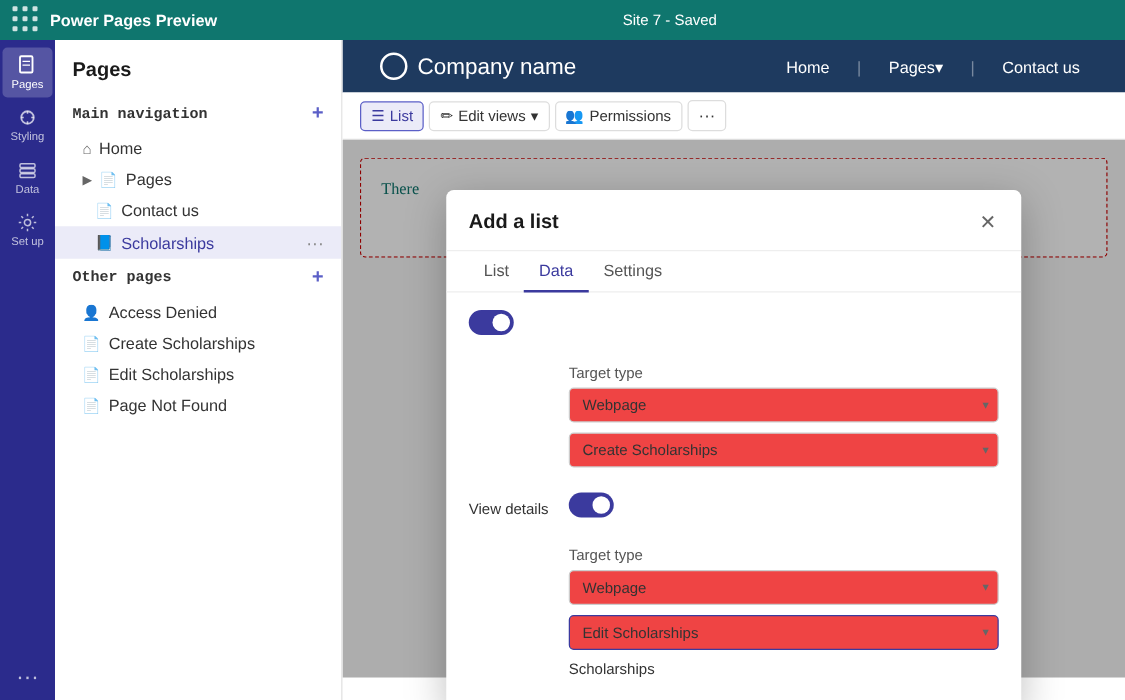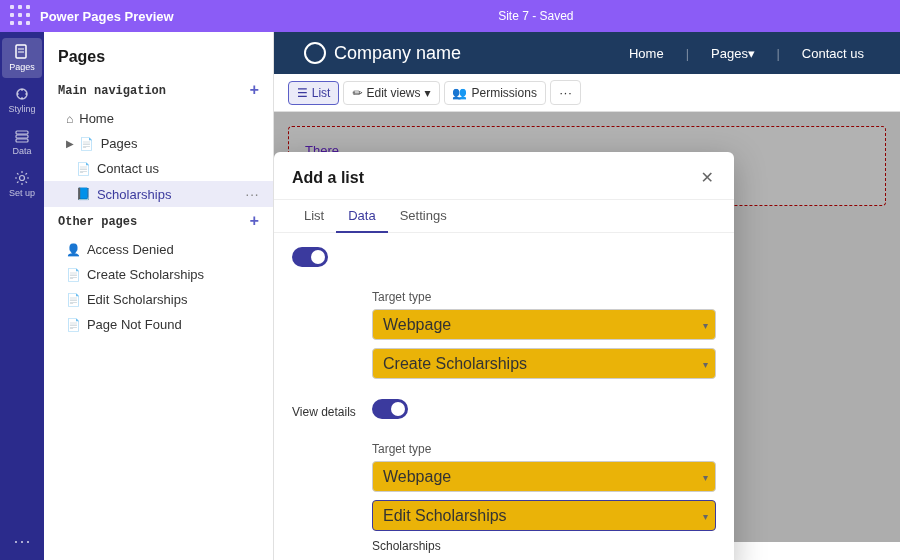--- a/index.html
+++ b/index.html
@@ -1,20 +1,20 @@
 <!DOCTYPE html>
 <html><head>
   <meta charset="utf-8">
   <style>
     * { box-sizing: border-box; margin: 0; padding: 0; }
     body { font-family: 'Segoe UI', sans-serif; font-size: 13px; background: #f5f5f5; width: 900px; height: 560px; overflow: hidden; }
 
     
     .topbar {
-      background: #8b5cf6;
+      background: #0f766e;
       height: 30px;
       display: flex;
       align-items: center;
       padding: 16px 10px;
       gap: 8px;
     }
     .topbar-grid { display: grid; grid-template-columns: repeat(3,6px); grid-template-rows: repeat(3,6px); gap: 2px; }
     .topbar-grid span { width: 4px; height: 4px; background: rgba(255,255,255,0.8); border-radius: 1px; display: block; }
     .topbar-title { color: white; font-size: 13px; font-weight: 600; }
     .topbar-center { flex: 1; text-align: center; color: white; font-size: 12px; }
@@ -140,30 +140,30 @@
       height: calc(100% - 100px);
       position: relative;
     }
     .page-block {
       border: 1px dashed #c00;
       border-radius: 4px;
       background: white;
       padding: 16px;
       min-height: 80px;
     }
-    .page-block-content { color: #6d28d9; font-size: 13px; }
+    .page-block-content { color: #0f766e; font-size: 13px; font-family: Liberation Serif, serif; }
 
     
     .modal-overlay {
       position: absolute;
       top: 0; left: 0; right: 0; bottom: 0;
       background: rgba(0,0,0,0.3);
       display: flex;
       align-items: flex-start;
-      justify-content: flex-start;
+      justify-content: center;
       padding-top: 40px;
       z-index: 100;
     }
 
     
     .modal {
       background: white;
       border-radius: 6px;
       width: 460px;
       box-shadow: 0 8px 32px rgba(0,0,0,0.25);
@@ -245,23 +245,23 @@
     }
     .select-wrapper {
       position: relative;
       margin-bottom: 8px;
     }
     .select-wrapper select {
       width: 100%;
       padding: 6px 28px 6px 10px;
       border: 1px solid #ccc;
       border-radius: 4px;
-      font-size: 16px;
+      font-size: 12px;
       color: #333;
-      background: #eab308;
+      background: #ef4444;
       appearance: none;
       cursor: pointer;
     }
     .select-wrapper select.highlighted {
       border-color: #3b3a9e;
     }
     .select-chevron {
       position: absolute;
       right: 8px;
       top: 50%;

